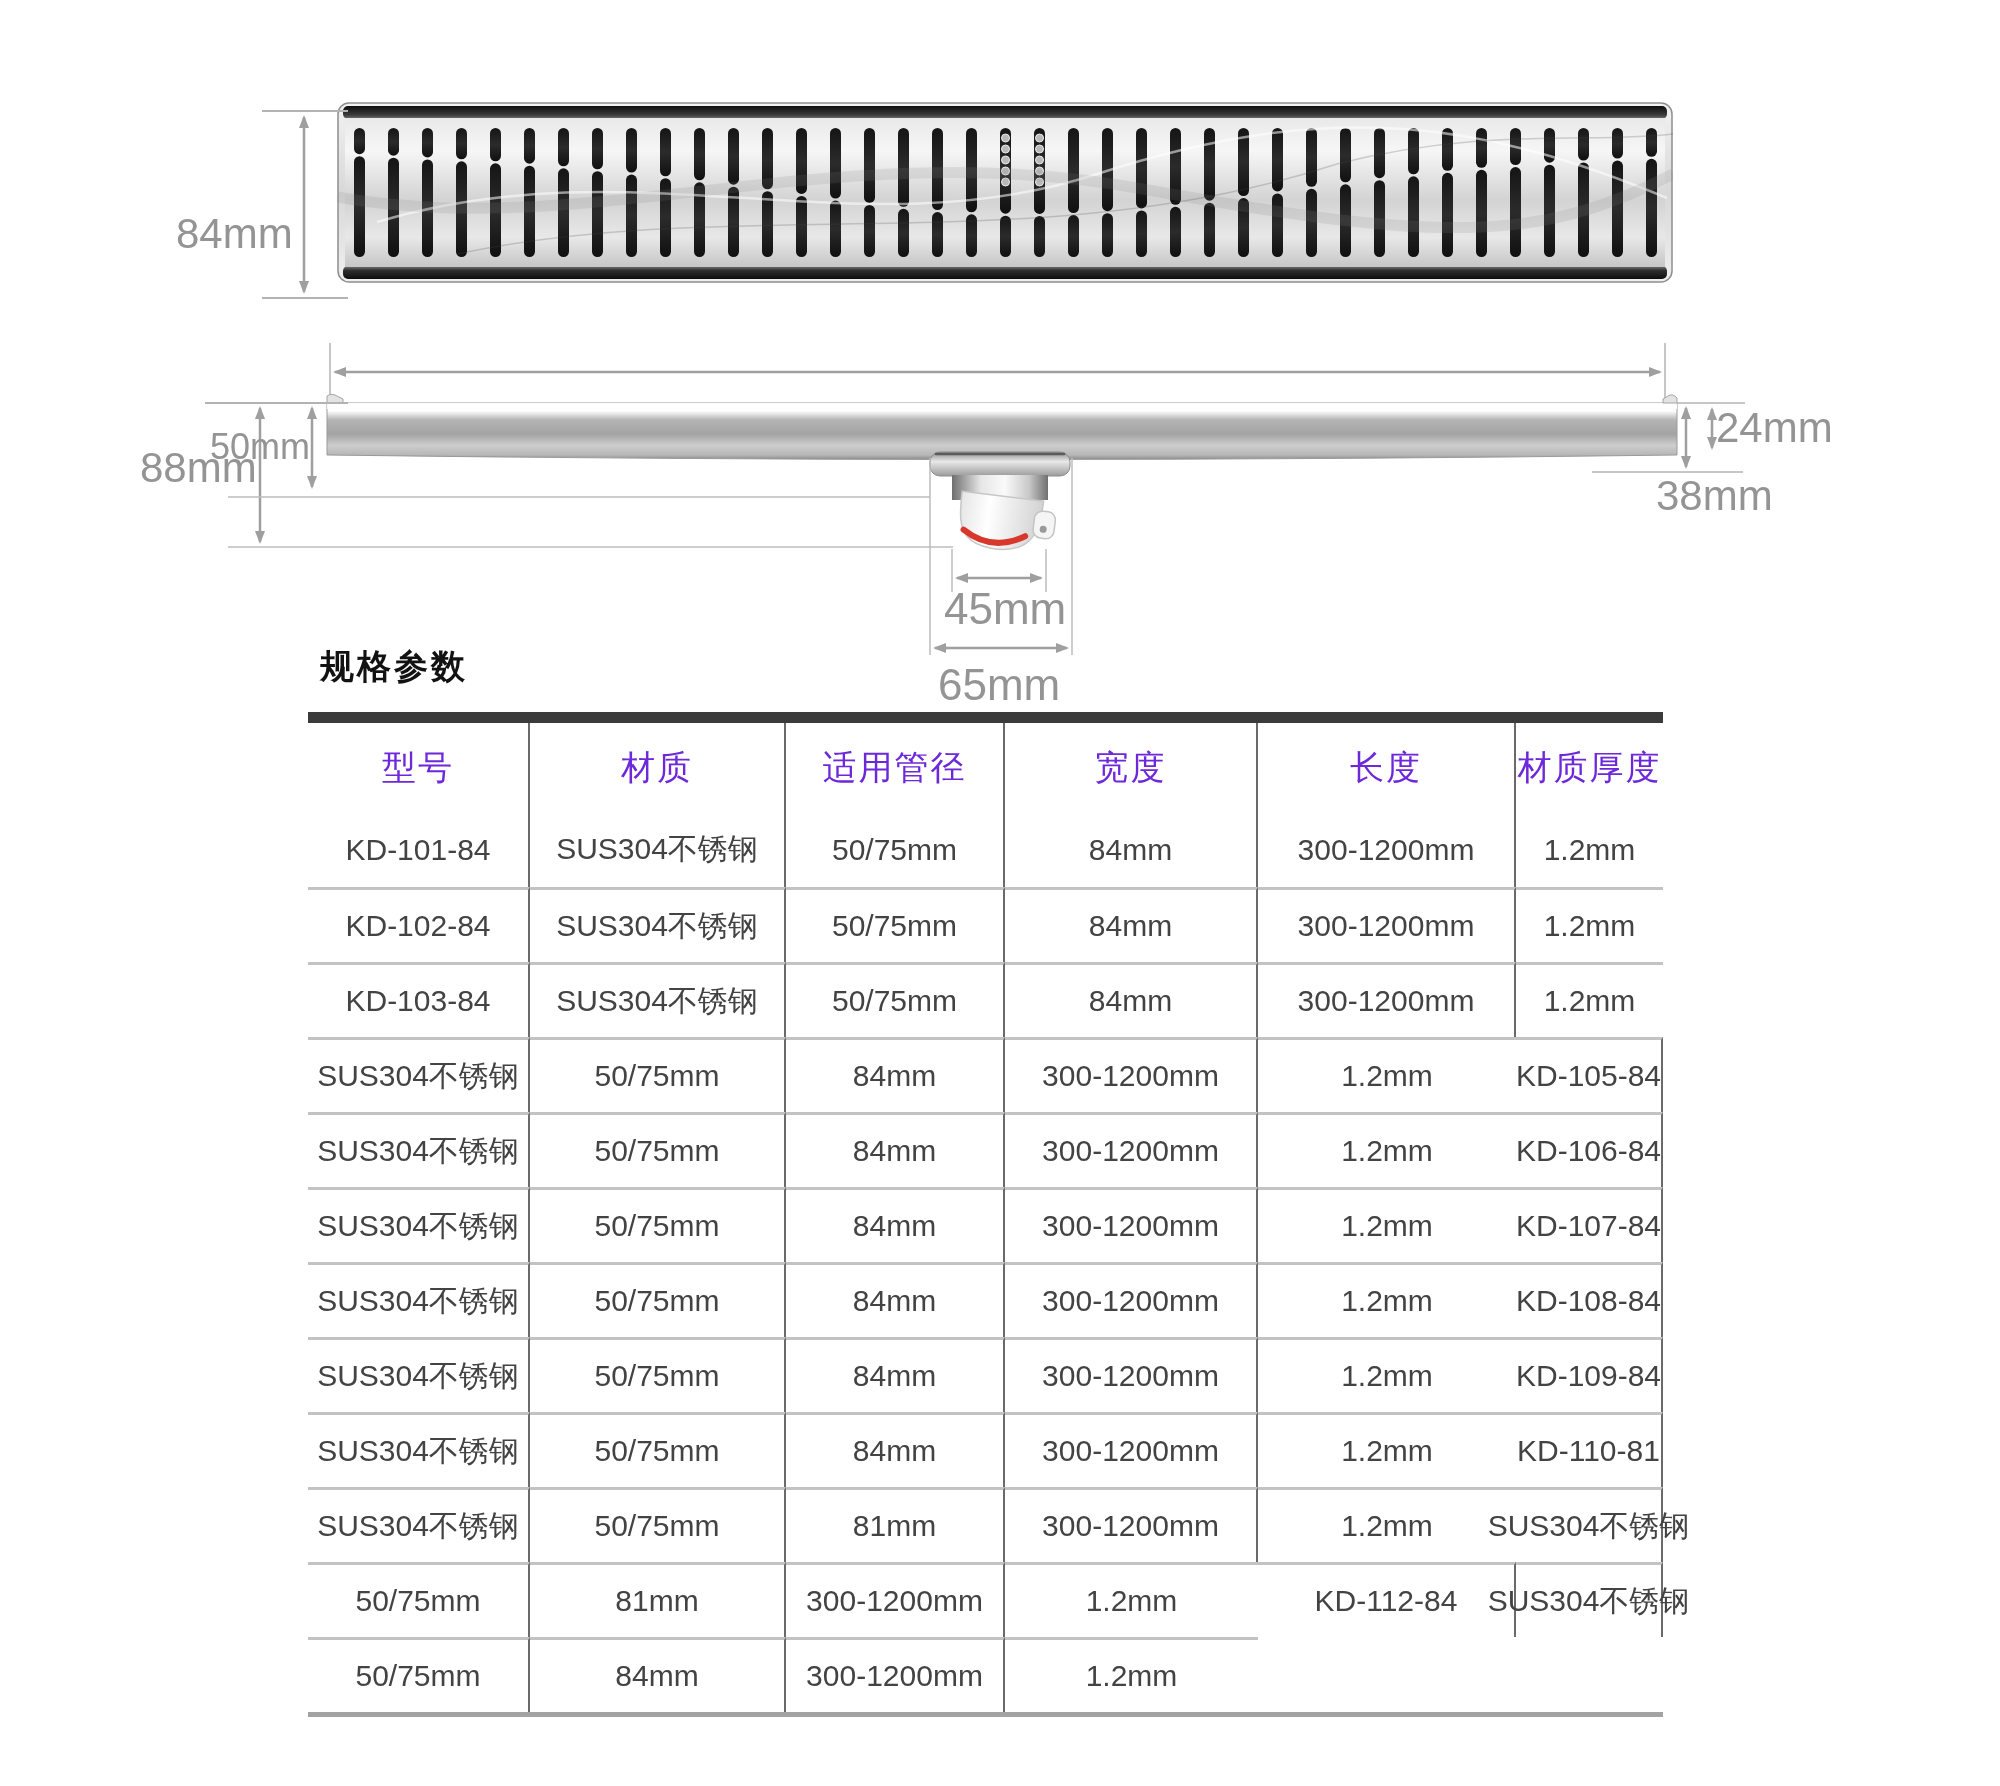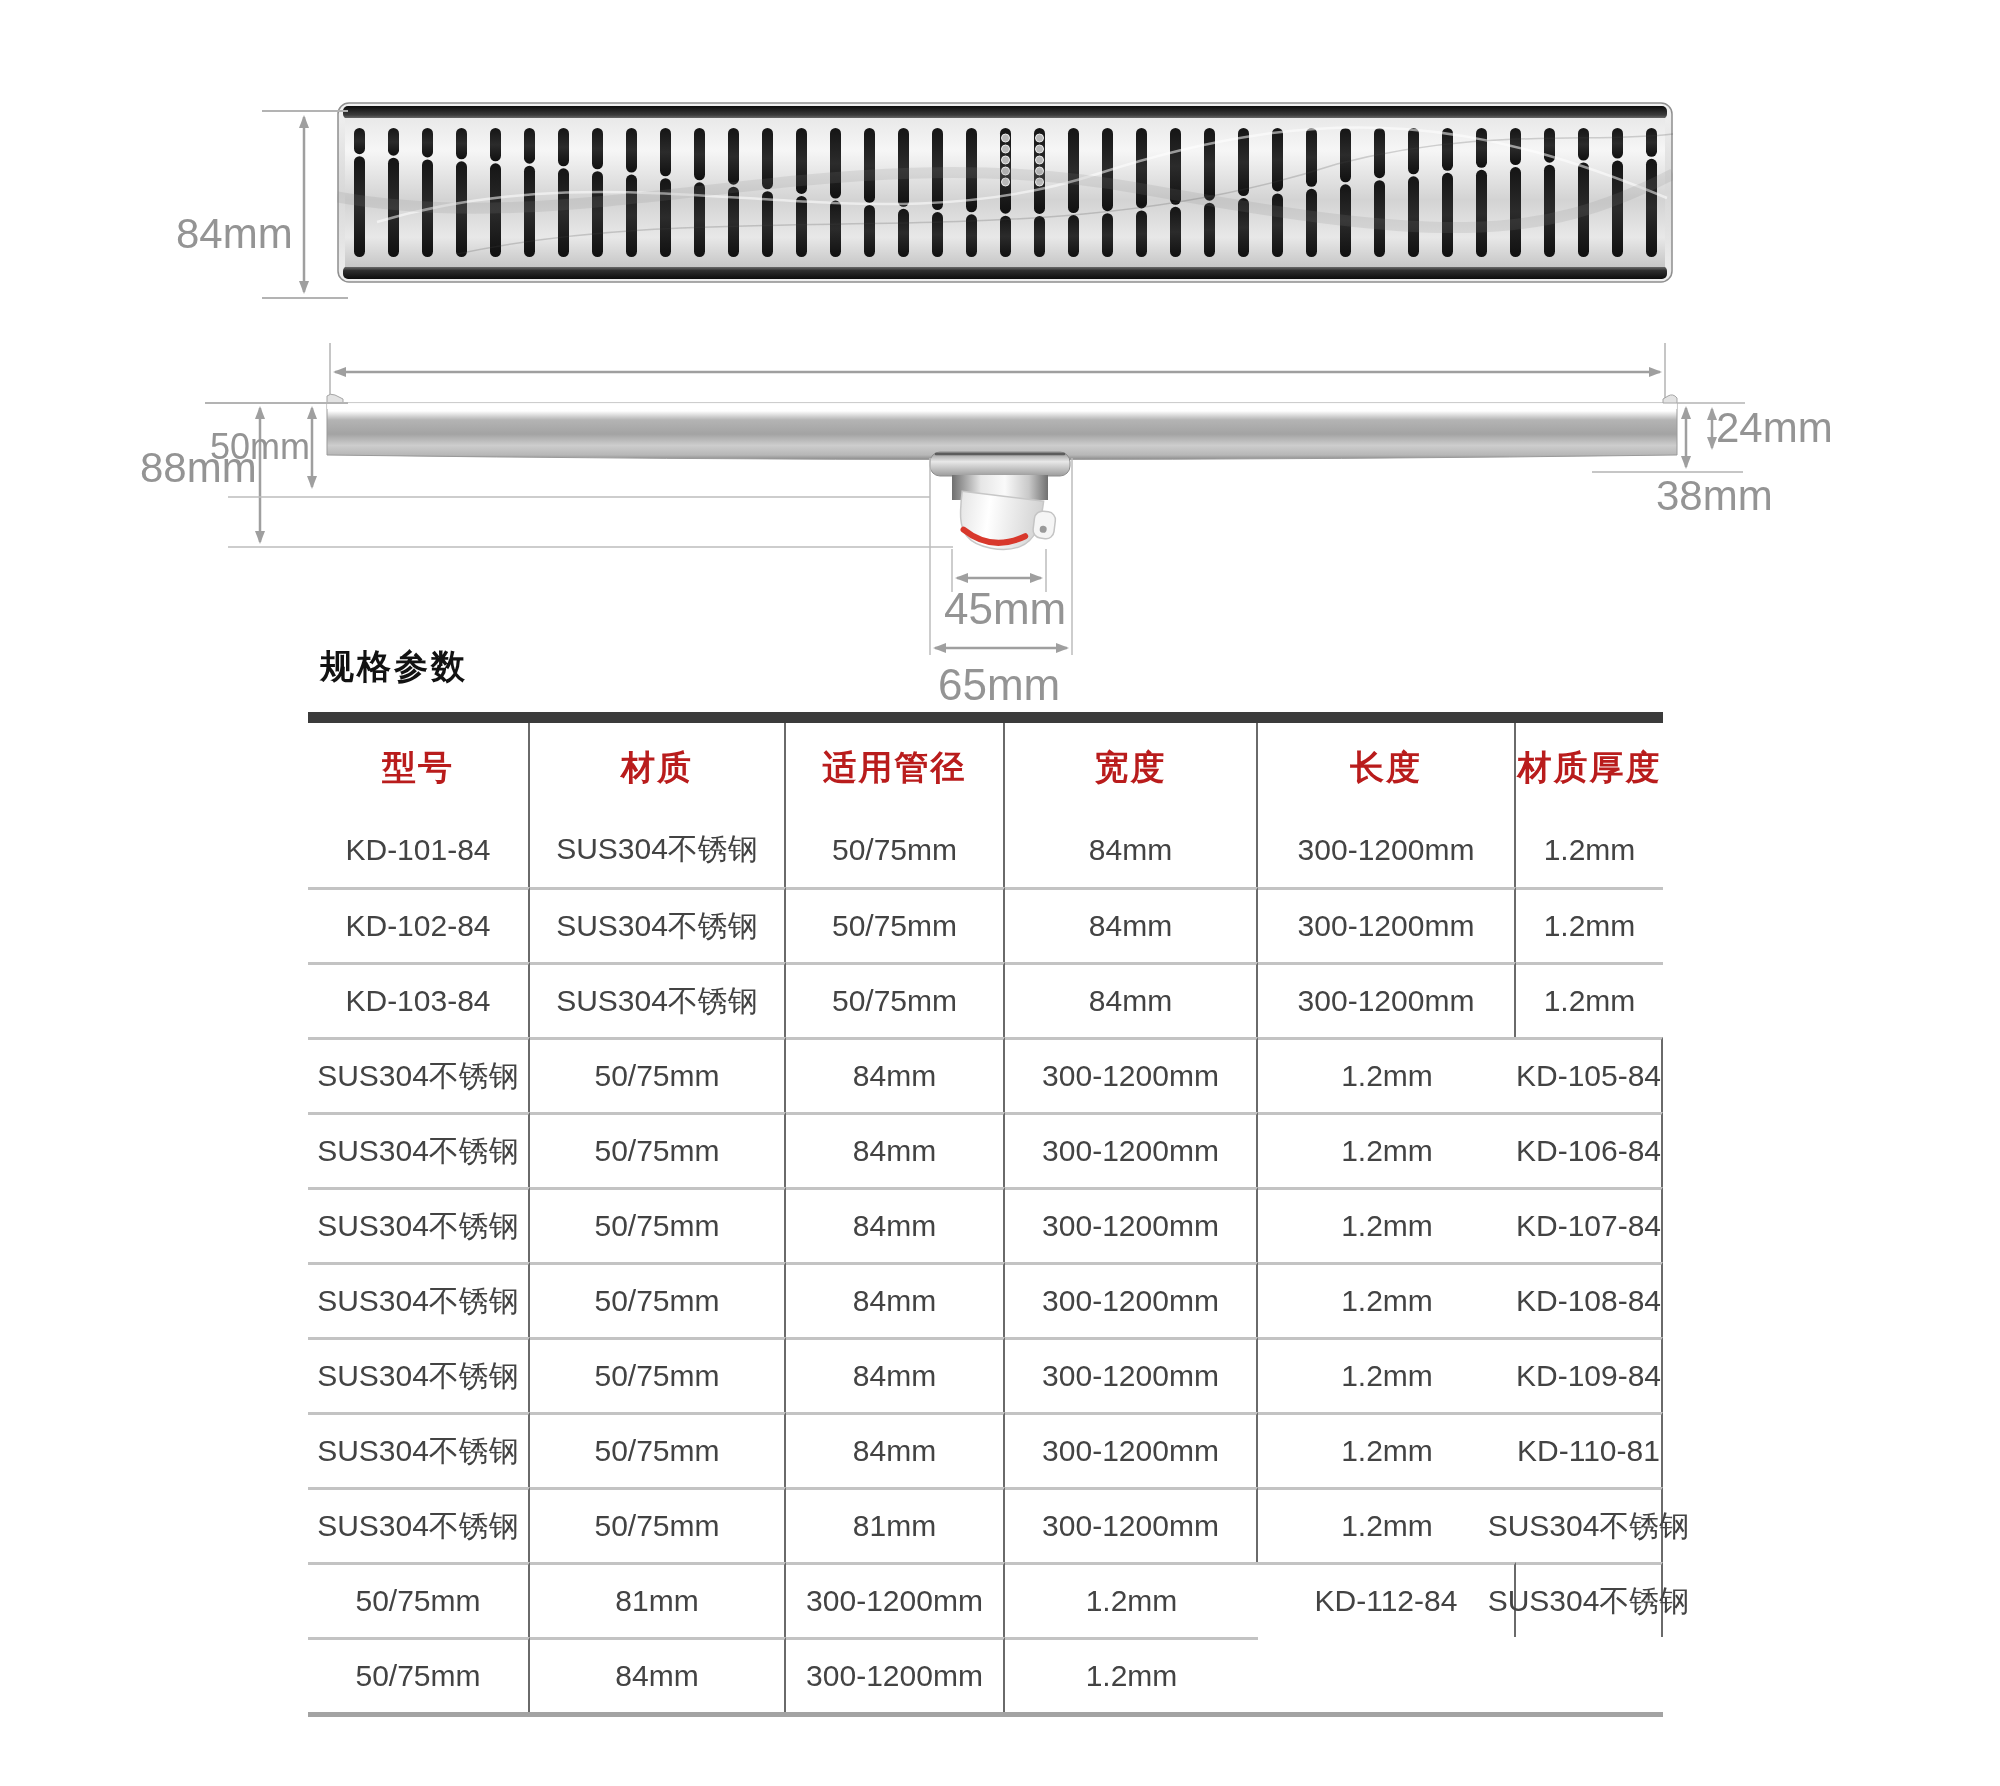--- a/index.html
+++ b/index.html
@@ -21,21 +21,21 @@
   }
   .tbl{
     position:absolute;left:308px;top:723px;width:1355px;
     display:grid;grid-template-columns:222px 256px 219px 253px 258px 147px;
     border-bottom:5px solid #a3a3a3;
   }
   .hc,.dc{
     display:flex;align-items:center;justify-content:center;
     box-sizing:border-box;white-space:nowrap;
   }
-  .hc{height:89px;font-size:34px;font-weight:700;color:#b91c1c;letter-spacing:2px;}
+  .hc{height:89px;font-size:34px;font-weight:400;color:#6d28d9;letter-spacing:2px;}
   .dc{height:75px;font-size:30px;color:#434343;}
   .vline{border-right:2px solid #6a6a6a;}
   .sep{border-top:3px solid #c3c3c3;}
 </style>
 </head>
 <body>
 
 <div class="canvas">
 
   <svg class="abs" style="left:337px;top:102px;" width="1336" height="181" viewBox="0 0 1336 181">

